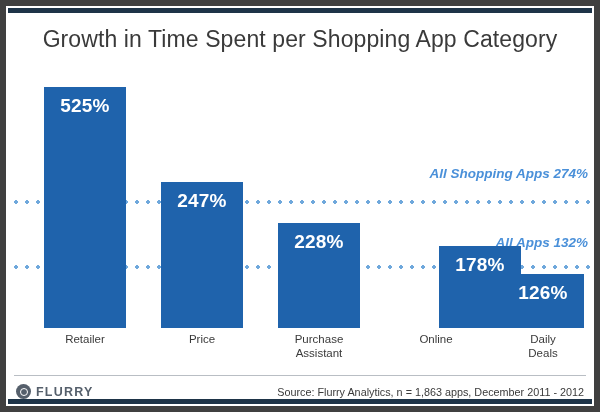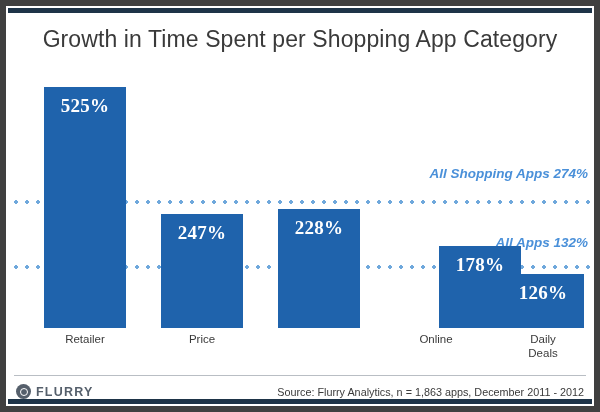--- a/index.html
+++ b/index.html
@@ -77,21 +77,20 @@
     width: 82px;
   }
 
   .bar {
     position: absolute;
     bottom: 0;
     left: 0;
     width: 100%;
     background: #1f63ac;
     box-sizing: border-box;
-    font-family: Liberation Serif, serif;
   }
 
   .bar-value {
     position: absolute;
     left: 0;
     right: 0;
     top: 8px;
     text-align: center;
     color: #ffffff;
     font-size: 19px;
@@ -221,27 +220,27 @@
 
     <div class="bars-layer">
 
       <div class="bar-slot" style="left:38px;">
         <div class="bar" style="height:241px;">
           <span class="bar-value">525%</span>
         </div>
       </div>
 
       <div class="bar-slot" style="left:155px;">
-        <div class="bar" style="height:114px;">
+        <div class="bar" style="height:146px;">
           <span class="bar-value">247%</span>
         </div>
       </div>
 
       <div class="bar-slot" style="left:272px;">
-        <div class="bar" style="height:119px;">
+        <div class="bar" style="height:105px;">
           <span class="bar-value">228%</span>
         </div>
       </div>
 
       <div class="bar-slot" style="left:389px;">
         <div class="bar" style="height:82px;margin-left:44px;">
           <span class="bar-value">178%</span>
         </div>
       </div>
 
@@ -253,20 +252,24 @@
 
     </div>
   </div>
 
   <div class="cats">
     <div class="cat" style="left:14px;">
       <span>Retailer</span>
     </div>
     <div class="cat" style="left:131px;">
       <span>Price</span>
+    </div>
+    <div class="cat" style="left:248px;">
+      <span>Purchase</span>
+      <span class="l2">Assistant</span>
     </div>
     <div class="cat" style="left:365px;">
       <span>Online</span>
     </div>
     <div class="cat" style="left:472px;">
       <span>Daily</span>
       <span class="l2">Deals</span>
     </div>
   </div>
 

